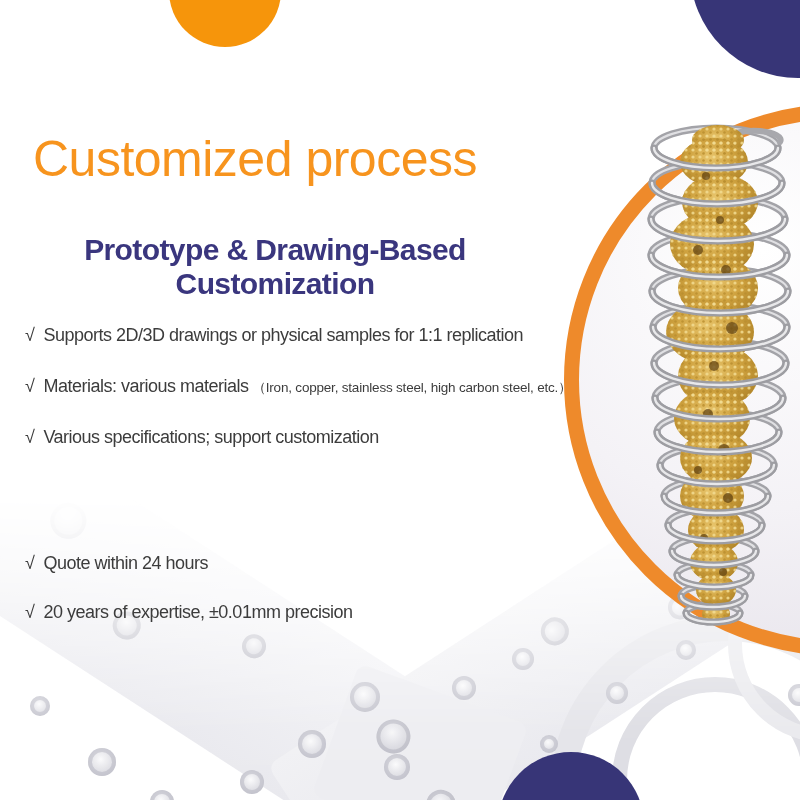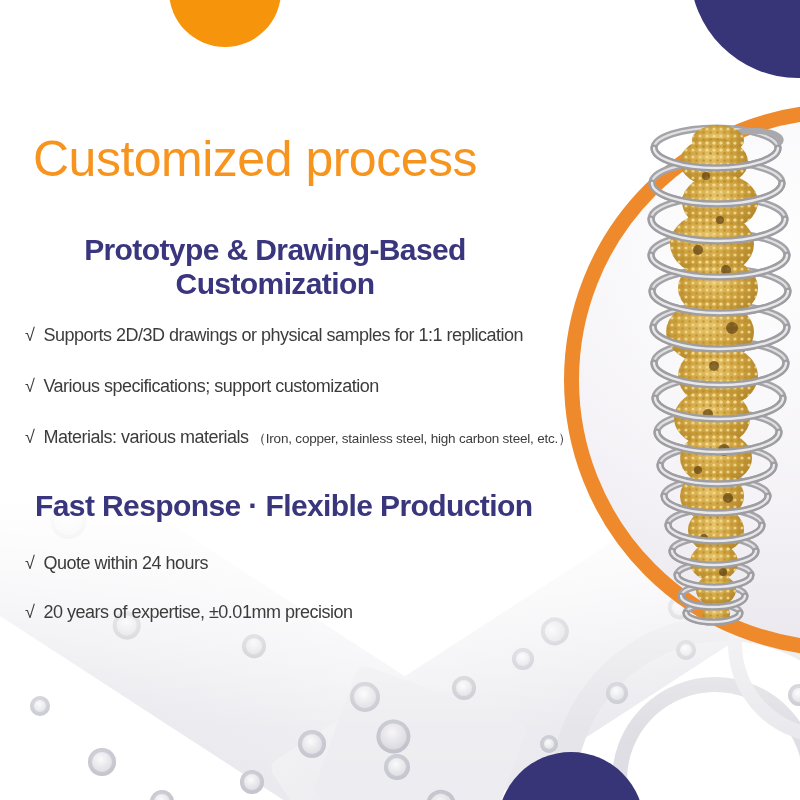--- a/index.html
+++ b/index.html
@@ -222,23 +222,22 @@
         <path d="M 58 493 A 27 9 0 0 0 112 493" fill="none" stroke="#9d9da2" stroke-width="7.2" stroke-linecap="round"></path>
         <path d="M 58 493 A 27 9 0 0 0 112 493" fill="none" stroke="#e8e8ea" stroke-width="2.4" stroke-linecap="round"></path>
       </g>
     </svg>
 
   <h1 class="title">Customized process</h1>
 
   <h2 class="h2 h2-1">Prototype &amp; Drawing-Based Customization</h2>
   <ul class="bullets bullets-1">
     <li><span class="mark">√</span><span>Supports 2D/3D drawings or physical samples for 1:1 replication</span><span class="note"></span></li>
+    <li><span class="mark">√</span><span>Materials: various materials</span><span class="note">（Iron, copper, stainless steel, high carbon steel, etc.）</span></li>
     <li><span class="mark">√</span><span>Various specifications; support customization</span><span class="note"></span></li>
-    <li><span class="mark">√</span><span>Materials: various materials</span><span class="note">（Iron, copper, stainless steel, high carbon steel, etc.）</span></li>
   </ul>
 
-  <h2 class="h2 h2-2">Fast Response · Flexible Production</h2>
   <ul class="bullets bullets-2">
     <li><span class="mark">√</span><span>Quote within 24 hours</span></li>
     <li><span class="mark">√</span><span>20 years of expertise, ±0.01mm precision</span></li>
   </ul>
 
 </div>
 
 </body></html>

